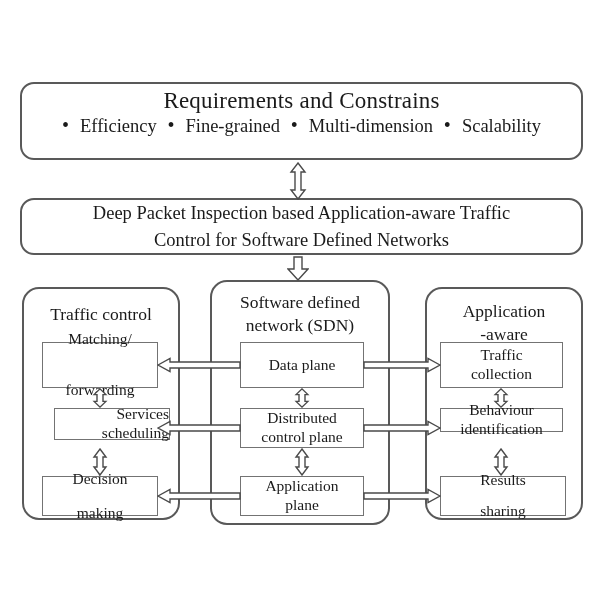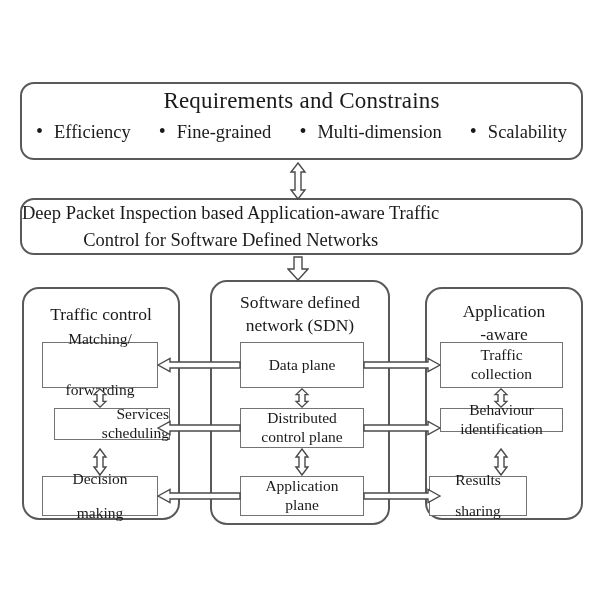--- a/index.html
+++ b/index.html
@@ -6,23 +6,23 @@
   .canvas{
     position:relative;width:600px;height:600px;background:#ffffff;overflow:hidden;
     font-family:"Liberation Serif","DejaVu Serif",serif;color:#1a1a1a;
   }
   .rbox{
     position:absolute;border:2px solid #595959;border-radius:14px;background:#fff;
     box-sizing:border-box;text-align:center;
   }
   .req-box{left:20px;top:82px;width:563px;height:78px;}
   .req-title{font-size:23px;margin-top:4px;letter-spacing:.2px;}
-  .req-bullets{display:flex;justify-content:space-between;padding:0 14px;margin-top:6px;font-size:18.5px;}
+  .req-bullets{display:flex;justify-content:space-between;padding:0 40px;font-size:18.5px;}
   .req-bullets .bullet-item::before{content:"\2022";font-size:20px;margin-right:11px;}
-  .dpi-box{left:20px;top:198px;width:563px;height:57px;display:flex;align-items:center;}
+  .dpi-box{left:20px;top:198px;width:563px;height:57px;display:flex;align-items:center;justify-content:center;}
   .dpi-text{font-size:18.5px;line-height:1.42;}
   .container{
     position:absolute;border:2px solid #595959;border-radius:17px;background:#fff;
     box-sizing:border-box;text-align:center;
   }
   .container-left{left:22px;top:287px;width:158px;height:233px;}
   .container-mid{left:210px;top:280px;width:180px;height:245px;}
   .container-right{left:425px;top:287px;width:158px;height:233px;}
   .col-header{font-size:17.5px;line-height:1.3;margin:0 auto;}
   .container-left  .col-header{padding-top:14px;}
@@ -117,21 +117,21 @@
   </div>
 
   <div class="node" style="left:440px;top:342px;width:123px;height:46px;">
     <div>Traffic</div>
     <div>collection</div>
   </div>
   <div class="node" style="left:440px;top:408px;width:123px;height:24px;">
     <div>Behaviour</div>
     <div>identification</div>
   </div>
-  <div class="node" style="left:429px;top:476px;width:98px;height:40px;gap:12px;">
+  <div class="node" style="left:440px;top:476px;width:126px;height:40px;gap:12px;">
     <div>Results</div>
     <div>sharing</div>
   </div>
 
   <div class="arrow" style="left:91px;top:388px;">
     <svg width="18" height="20" viewBox="0 0 18 24" preserveAspectRatio="none">
         <polygon points="9,1 15,8 12,8 12,16 15,16 9,23 3,16 6,16 6,8 3,8"></polygon>
       </svg>
   </div>
   <div class="arrow" style="left:293px;top:388px;">

